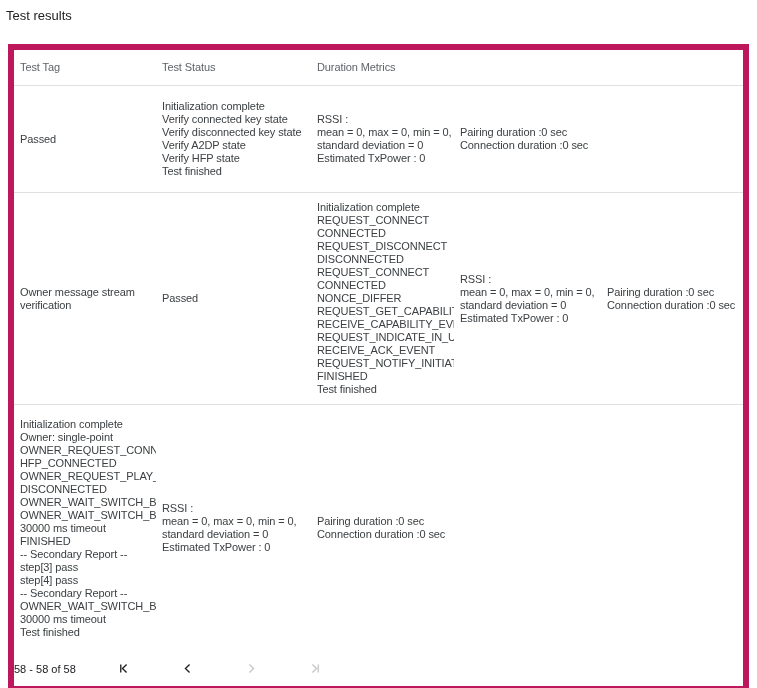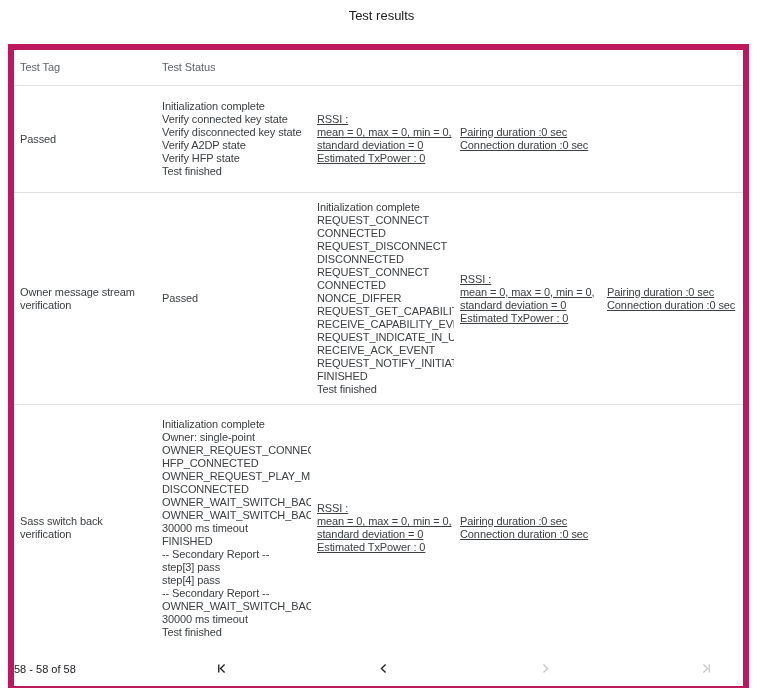--- a/index.html
+++ b/index.html
@@ -8,21 +8,20 @@
     background: #ffffff;
     font-family: "Liberation Sans", sans-serif;
     overflow: hidden;
     color: #3c4043;
   }
   .page-title {
     margin: 8px 0 0 6px;
     font-size: 13px;
     font-weight: 500;
     color: #202124;
-    text-align: center;
   }
   .table-card {
     margin: 21px 0 0 8px;
     width: 741px;
     border: 6px solid #be185d;
     background: #fff;
   }
   .trow {
     display: grid;
     grid-template-columns: 142px 155px 143px 147px 154px;
@@ -36,29 +35,29 @@
     font-weight: 400;
   }
   .cell {
     padding: 8px 6px;
     font-size: 11px;
     line-height: 13px;
     overflow: hidden;
     letter-spacing: -0.1px;
   }
   .cell.multiline { white-space: pre-line; }
-  .cell.nowraplines { white-space: pre; text-decoration: underline; }
+  .cell.nowraplines { white-space: pre; }
   .row-1 { min-height: 107px; }
   .row-2 { min-height: 212px; }
   .row-3 { min-height: 246px; }
   .tfoot {
     height: 35px;
     display: flex;
     align-items: center;
-    justify-content: space-between;
+    justify-content: flex-start;
     padding-right: 16px;
     font-size: 11px;
     color: #202124;
   }
   .range-label { margin-right: 28px; }
   .pg-btn {
     width: 40px; height: 34px;
     margin-left: 24px;
     background: none;
     border: none;
@@ -82,20 +81,21 @@
 </head>
 <body>
 
 <div class="page-title">Test results</div>
 
 <div class="table-card">
 
   <div class="trow thead bordered">
     <div class="cell">Test Tag</div>
     <div class="cell">Test Status</div>
+    <div class="cell">Duration Metrics</div>
   </div>
 
   <div class="trow row-1 bordered">
     <div class="cell">Passed</div>
     <div class="cell multiline">Initialization complete
 Verify connected key state
 Verify disconnected key state
 Verify A2DP state
 Verify HFP state
 Test finished</div>
@@ -127,21 +127,20 @@
 Test finished</div>
     <div class="cell nowraplines">RSSI :
 mean = 0, max = 0, min = 0,
 standard deviation = 0
 Estimated TxPower : 0</div>
     <div class="cell nowraplines">Pairing duration :0 sec
 Connection duration :0 sec</div>
   </div>
 
   <div class="trow row-3">
-    <div class="cell">Sass switch back verification</div>
     <div class="cell multiline">Initialization complete
 Owner: single-point
 OWNER_REQUEST_CONNECT
 HFP_CONNECTED
 OWNER_REQUEST_PLAY_MED
 DISCONNECTED
 OWNER_WAIT_SWITCH_BACK
 OWNER_WAIT_SWITCH_BACK
 30000 ms timeout
 FINISHED

